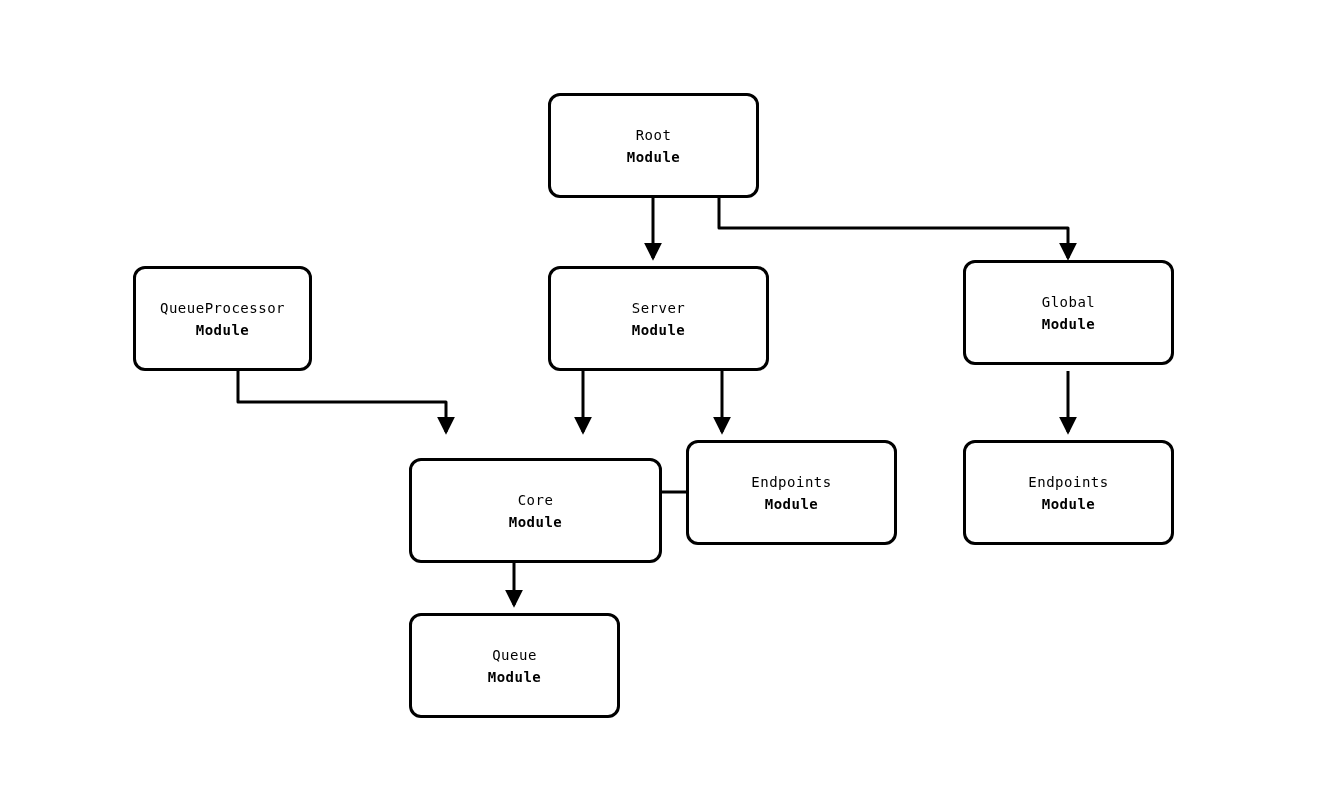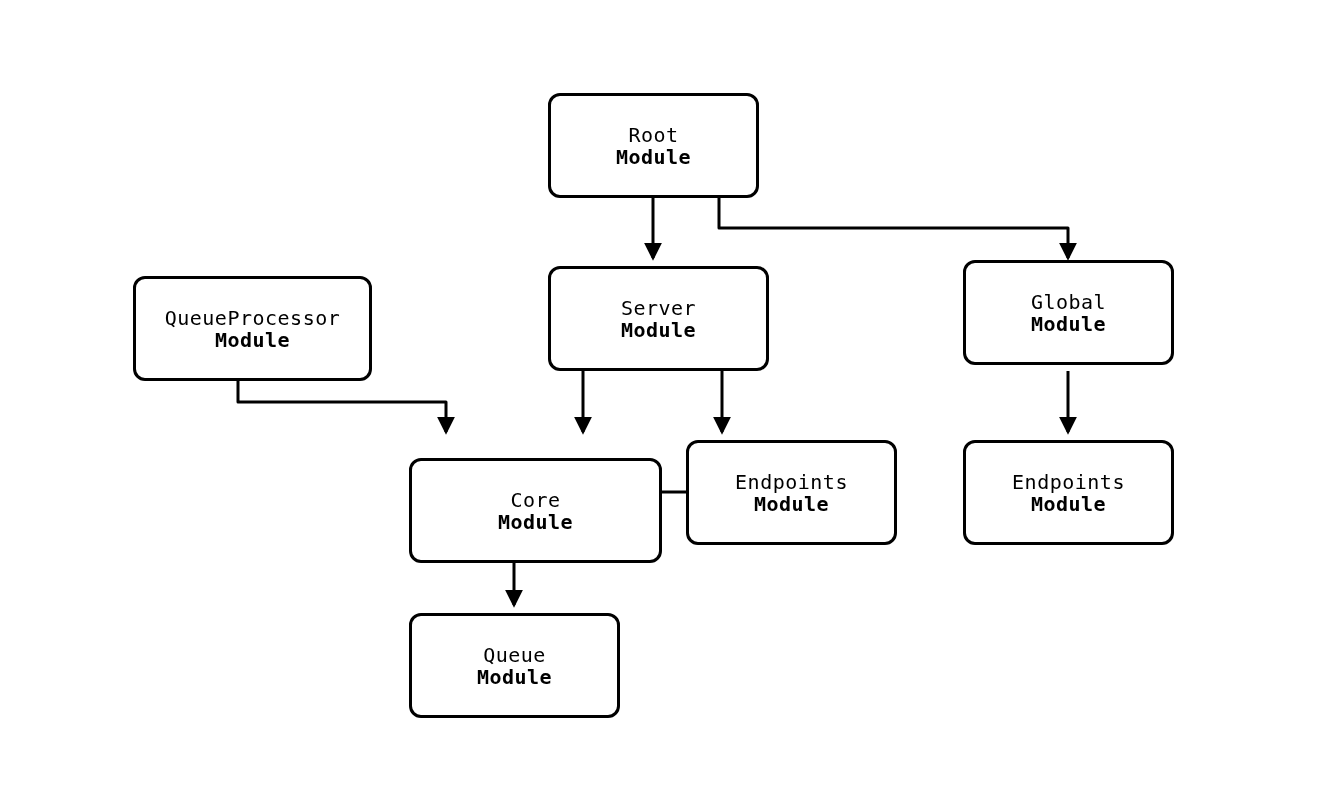--- a/index.html
+++ b/index.html
@@ -27,21 +27,21 @@
     box-sizing: border-box;
     border: 3px solid #000000;
     border-radius: 12px;
     background: #ffffff;
     display: flex;
     flex-direction: column;
     align-items: center;
     justify-content: center;
     color: #000000;
     font-family: "DejaVu Sans Mono", monospace;
-    font-size: 20px;
+    font-size: 14px;
     line-height: 22px;
     letter-spacing: 0.5px;
     text-align: center;
     white-space: pre;
   }
   .node .line1 { display: block; }
   .node .line2 { display: block; font-weight: bold; }
 </style>
 </head>
 <body>
@@ -86,21 +86,21 @@
     <g>
       <path d="M 514 545 L 514 605" stroke="#000000" stroke-width="3" fill="none" marker-end="url(#arrow)"></path>
     </g>
   </svg>
 
   <div class="node" style="left:548px; top:93px; width:211px; height:105px;">
     <span class="line1">Root</span>
     <span class="line2">Module</span>
   </div>
 
-  <div class="node" style="left:133px; top:266px; width:239px; height:105px;margin-top:10px;">
+  <div class="node" style="left:133px; top:266px; width:179px; height:105px;">
     <span class="line1">QueueProcessor</span>
     <span class="line2">Module</span>
   </div>
 
   <div class="node" style="left:548px; top:266px; width:221px; height:105px;">
     <span class="line1">Server</span>
     <span class="line2">Module</span>
   </div>
 
   <div class="node" style="left:963px; top:260px; width:211px; height:105px;">

